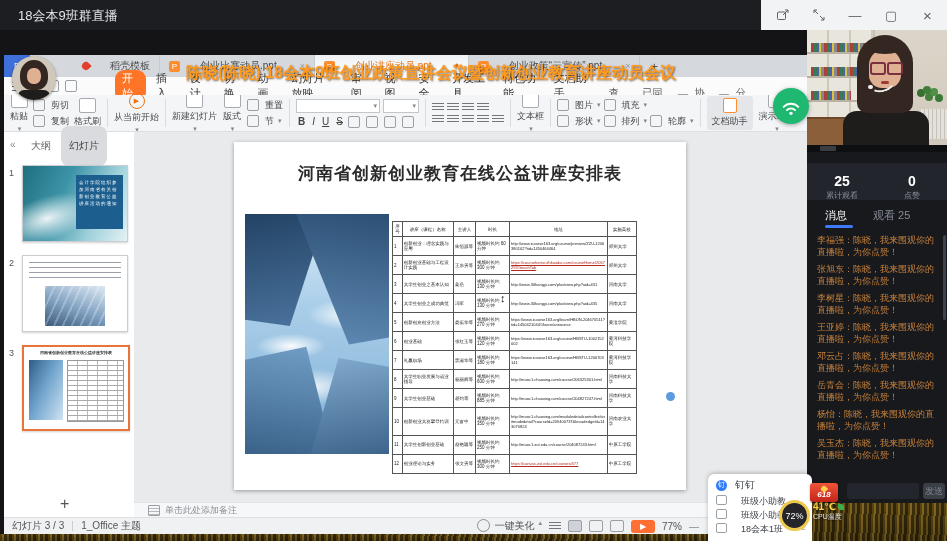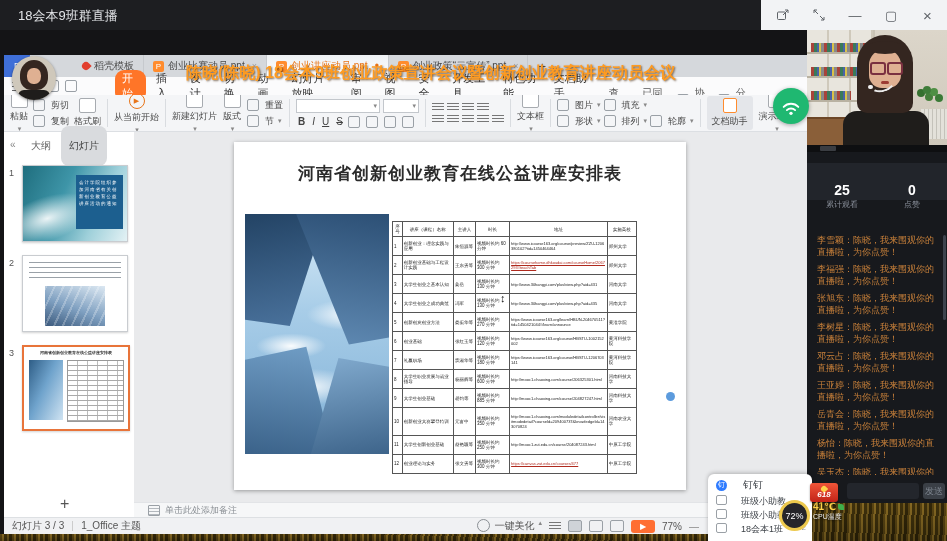--- a/index.html
+++ b/index.html
@@ -12,21 +12,21 @@
   .wall-corner{position:absolute;left:812px;top:503px;width:135px;height:38px;z-index:20;}
   
   .titlebar{position:absolute;left:0;top:0;width:947px;height:30px;background:#1d1e21;z-index:15;}
   .titlebar .title{position:absolute;left:18px;top:7px;color:#e3e5e8;font-size:13px;}
   .tb-light{position:absolute;right:0;top:0;width:186px;height:30px;background:#f2f3f5;display:flex;align-items:center;justify-content:space-between;padding:0 12px 0 14px;box-sizing:border-box;}
   .tb-ico{width:15px;height:15px;display:flex;align-items:center;justify-content:center;color:#5f6368;font-size:13px;line-height:1;}
   
   .wps{position:absolute;left:4px;top:55px;width:803px;height:479px;background:#fff;z-index:10;}
   .tabbar{position:absolute;left:0;top:0;right:0;height:22px;background:#d5d8dc;display:flex;align-items:stretch;}
   .home-btn{width:26px;background:#3f6fd8;color:#fff;font-size:9px;display:flex;align-items:center;justify-content:center;}
-  .tab{display:flex;align-items:center;font-size:10px;color:#4a4a4a;padding:0 9px;gap:4px;border-right:1px solid #c6c9cd;white-space:nowrap;}
+  .tab{display:flex;align-items:center;font-size:10px;color:#4a4a4a;padding:0 9px;gap:20px;border-right:1px solid #c6c9cd;white-space:nowrap;}
   .tab.active{background:linear-gradient(#eef1f4,#fff);color:#e8751a;}
   .tab .x{color:#9a9a9a;font-size:9px;margin-left:3px;}
   .tab .dot{color:#e8751a;font-size:12px;margin-left:3px;}
   .ppt-ico{width:11px;height:11px;background:#ff8c2e;color:#fff;font-size:8px;border-radius:2px;display:flex;align-items:center;justify-content:center;flex:none;}
   .flame{width:8px;height:8px;background:#e23e2e;border-radius:50% 0 50% 50%;transform:rotate(45deg);flex:none;}
   .newtab{display:flex;align-items:center;padding:0 10px;color:#555;font-size:13px;}
   .menubar{position:absolute;left:0;top:22px;right:0;height:18px;background:#fbfbfc;display:flex;align-items:center;font-size:11px;color:#333;padding:0 8px;box-sizing:border-box;gap:3px;}
   .menu-item{padding:1px 7px;border-radius:9px;}
   .menu-item.active{background:#ff7528;color:#fff;}
   .icon-lines{width:12px;height:9px;background:repeating-linear-gradient(180deg,#666 0 1px,transparent 1px 4px);margin-right:4px;}
@@ -118,39 +118,39 @@
   .wc-fringe{position:absolute;left:60px;top:11px;width:36px;height:13px;background:#342620;border-radius:50%;}
   .lens{position:absolute;width:12px;height:9px;border:2px solid #7a3040;border-radius:3px;top:32px;}
   .lensL{left:63px;}.lensR{left:80px;}
   .wc-mouth{position:absolute;left:74px;top:51px;width:8px;height:3px;background:#9c3b33;border-radius:2px;}
   .wc-mic{position:absolute;left:62px;top:44px;width:22px;height:14px;border:2px solid transparent;border-bottom:2px solid #ececec;border-radius:50%;transform:rotate(-15deg);}
   .wc-mic-tip{position:absolute;left:61px;top:55px;width:5px;height:4px;background:#f0f0f0;border-radius:2px;}
   .vstrip{height:7px;background:#0e0f11;position:relative;}
   .vstrip i{position:absolute;left:13px;top:1px;width:16px;height:5px;background:#3a3d42;border-radius:1px;}
   .stats{margin-top:11px;height:37px;background:#22252b;display:flex;}
   .stat{flex:1;text-align:center;}
-  .stat .v{font-size:14px;color:#fff;font-weight:bold;line-height:17px;margin-top:19px;}
+  .stat .v{font-size:14px;color:#fff;font-weight:bold;line-height:17px;margin-top:10px;}
   .stat .l{font-size:8px;color:#8b919c;}
   .ltabs{height:30px;display:flex;align-items:center;padding:0 18px;gap:26px;font-size:11px;position:relative;color:#868c97;}
   .ltab.active{color:#fff;}
   .ltab-underline{position:absolute;left:18px;bottom:2px;width:28px;height:3px;background:#3e7bfa;border-radius:2px;}
   .chat{position:absolute;top:200px;bottom:28px;left:0;right:5px;overflow:hidden;padding:4px 4px 0 10px;}
   .chat-msg{font-size:9px;line-height:12px;color:#c8803a;margin-bottom:5px;}
   .chat-scroll{position:absolute;right:1px;top:205px;width:3px;height:85px;background:#3d434d;border-radius:2px;}
   .chat-input{position:absolute;left:40px;bottom:4px;width:72px;height:16px;background:#23262c;border-radius:3px;}
   .send{position:absolute;right:2px;bottom:4px;width:22px;height:16px;background:#3a3f46;color:#7e858f;border-radius:3px;font-size:9px;display:flex;align-items:center;justify-content:center;}
   
   .avatar-bubble{position:absolute;left:12px;top:56px;width:44px;height:44px;border-radius:50%;overflow:hidden;z-index:30;background:#cfc8bb;box-shadow:0 1px 3px rgba(0,0,0,.45);}
   .ab-hair{position:absolute;left:8px;top:4px;width:28px;height:30px;background:#342620;border-radius:50% 50% 40% 40%;}
   .ab-face{position:absolute;left:15px;top:12px;width:14px;height:16px;background:#dfb092;border-radius:45%;}
   .ab-body{position:absolute;bottom:0;left:6px;right:6px;height:10px;background:#1f1d1b;border-radius:6px 6px 0 0;}
   .live-title{position:absolute;left:186px;top:63px;width:600px;font-size:16px;font-weight:bold;color:#ff9b20;text-shadow:1px 1px 2px rgba(60,30,0,.65);z-index:31;white-space:nowrap;overflow:hidden;}
   .wifi-ball{position:absolute;left:773px;top:88px;width:36px;height:36px;border-radius:50%;background:#1fb871;z-index:32;display:flex;align-items:center;justify-content:center;box-shadow:0 1px 4px rgba(0,0,0,.35);}
   .dd-panel{position:absolute;left:708px;top:474px;width:104px;height:67px;background:#fff;border-radius:6px 6px 0 0;z-index:33;box-shadow:0 -1px 4px rgba(0,0,0,.25);padding:4px 6px 0 8px;box-sizing:border-box;}
-  .dd-head{display:flex;align-items:center;gap:16px;font-size:10px;color:#3a3f45;margin-bottom:3px;}
+  .dd-head{display:flex;align-items:center;gap:8px;font-size:10px;color:#3a3f45;margin-bottom:3px;}
   .dd-logo{width:11px;height:11px;border-radius:50%;background:#2e7bff;color:#fff;font-size:7px;display:flex;align-items:center;justify-content:center;}
   .dd-item{display:flex;align-items:flex-start;gap:14px;height:14px;font-size:9px;color:#3a3f45;}
   .dd-chat-ico{width:9px;height:8px;border:1px solid #9aa0a6;border-radius:2px;flex:none;}
   .dd-label{white-space:nowrap;overflow:hidden;}
   .dd-badge{margin-left:auto;color:#999;font-size:8px;}
   .ball72{position:absolute;left:779px;top:500px;width:25px;height:25px;border-radius:50%;background:#26262a;border:3px solid #edc94d;z-index:40;display:flex;align-items:center;justify-content:center;color:#fff;font-size:9px;font-weight:normal;}
   .badge618{position:absolute;left:810px;top:483px;width:28px;height:19px;background:linear-gradient(#f05538,#c22318);border-radius:3px;z-index:39;display:flex;flex-direction:column;align-items:center;justify-content:center;box-shadow:0 1px 2px rgba(0,0,0,.4);}
   .badge618 .fl{width:6px;height:6px;background:#ffd24a;border-radius:50% 0 50% 50%;transform:rotate(45deg);margin-bottom:-1px;}
   .badge618 .n{color:#fff;font-size:8px;font-weight:bold;font-style:italic;line-height:8px;}
   .temp{position:absolute;left:813px;top:501px;z-index:38;text-shadow:0 1px 2px rgba(0,0,0,.8);}
@@ -589,27 +589,31 @@
     <div class="stats">
       <div class="stat">
         <div class="v">25</div>
         <div class="l">累计观看</div>
       </div>
       <div class="stat">
         <div class="v">0</div>
         <div class="l">点赞</div>
       </div>
     </div>
+    <div class="ltabs">
+      <span class="ltab active">消息</span>
+      <span class="ltab">观看 25</span>
+      <span class="ltab-underline"></span>
+    </div>
     <div class="chat">
-        <div class="chat-msg">李雪颖：陈晓，我来围观你的直播啦，为你点赞！</div>
         <div class="chat-msg">李福强：陈晓，我来围观你的直播啦，为你点赞！</div>
         <div class="chat-msg">张旭东：陈晓，我来围观你的直播啦，为你点赞！</div>
         <div class="chat-msg">李树星：陈晓，我来围观你的直播啦，为你点赞！</div>
+        <div class="chat-msg">王亚婷：陈晓，我来围观你的直播啦，为你点赞！</div>
         <div class="chat-msg">邓云占：陈晓，我来围观你的直播啦，为你点赞！</div>
-        <div class="chat-msg">王亚婷：陈晓，我来围观你的直播啦，为你点赞！</div>
         <div class="chat-msg">岳青会：陈晓，我来围观你的直播啦，为你点赞！</div>
         <div class="chat-msg">杨怡：陈晓，我来围观你的直播啦，为你点赞！</div>
         <div class="chat-msg">吴玉杰：陈晓，我来围观你的直播啦，为你点赞！</div>
       </div>
     <div class="chat-scroll"></div>
     <div class="chat-input"></div>
     <div class="send">发送</div>
   </div>
 
   <div class="avatar-bubble">

